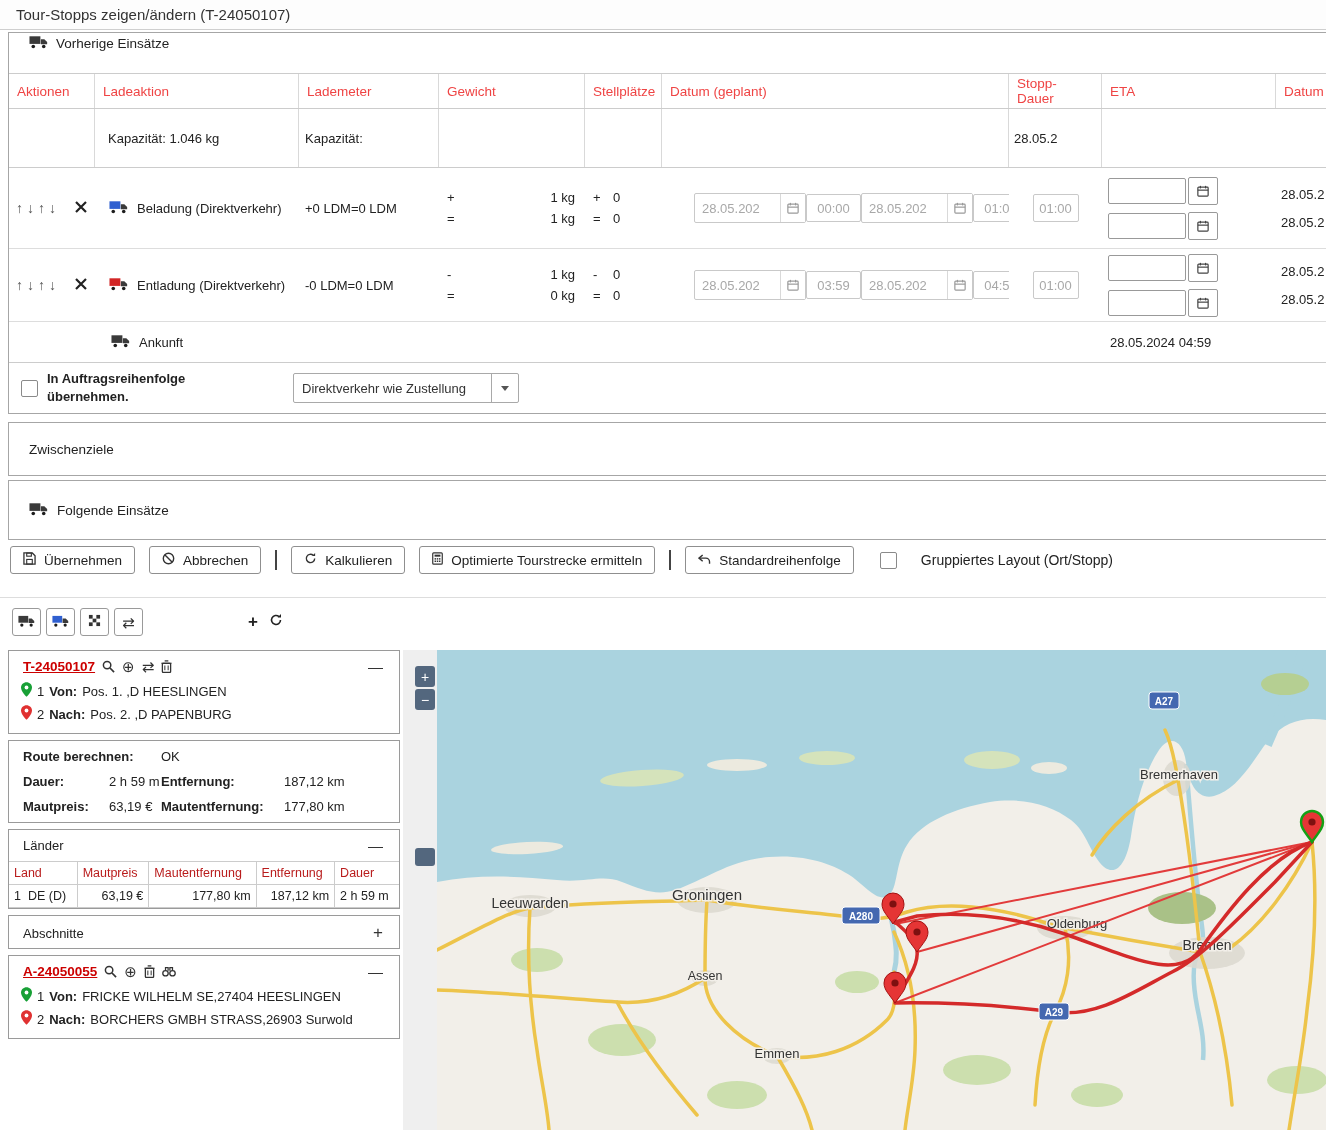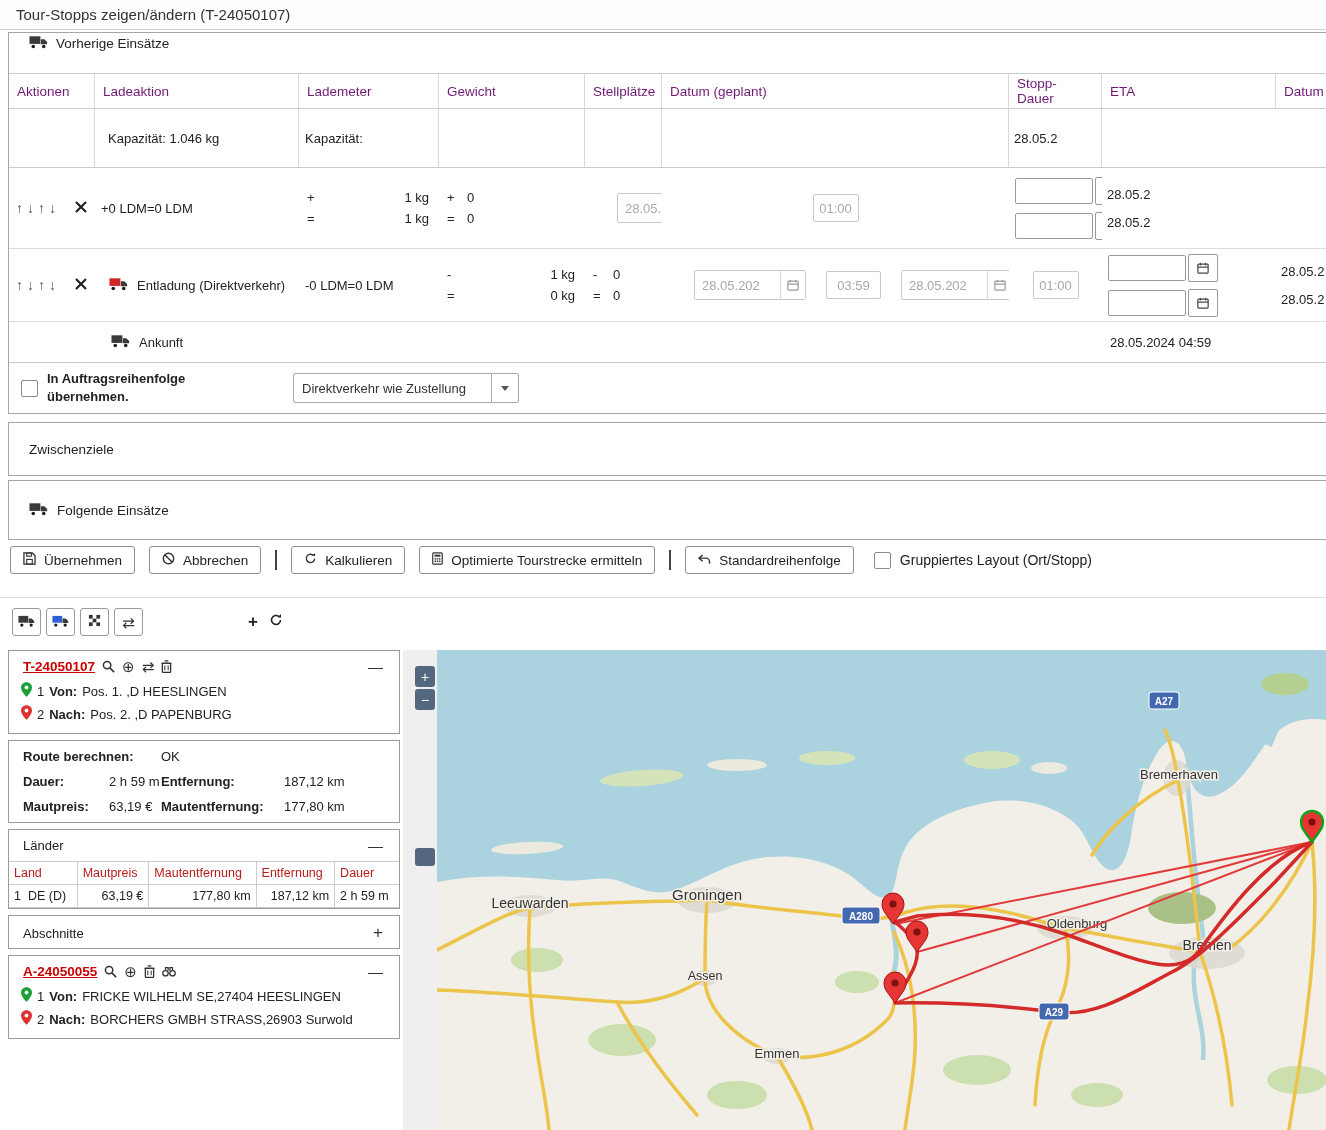--- a/index.html
+++ b/index.html
@@ -10,39 +10,39 @@
   .titlebar .t{font-size:15px;color:#333;}
   
   .box-top{position:absolute;left:8px;top:32px;width:1330px;border:1px solid #a6a6a6;background:#fff;box-sizing:border-box;}
   .prev-head{height:38px;display:flex;align-items:flex-start;gap:8px;padding:2px 0 0 20px;border-bottom:1px solid #ccc;overflow:hidden;}
   .prev-head .lbl{font-size:13.5px;color:#222;margin-top:1px;}
   
   .trow{display:grid;grid-template-columns:86px 204px 140px 146px 77px 347px 93px 174px 60px;border-bottom:1px solid #ccc;}
   .cell{display:flex;align-items:center;box-sizing:border-box;padding:0 8px;overflow:hidden;}
   .lined>.cell{border-right:1px solid #d9d9d9;}
   .trow.header{height:34px;background:#fff;}
-  .trow.header .cell{font-size:13.5px;color:#701a75;}
+  .trow.header .cell{font-size:13.5px;color:#ef4444;}
   .trow.abfahrt{height:58px;}
   .trow.beladung{height:80px;border-bottom:1px solid #ddd;}
   .trow.entladung{height:72px;border-bottom:1px solid #ddd;}
   .trow.ankunft{height:40px;border-bottom:1px solid #ccc;}
   .arrows{display:flex;gap:2px;align-items:center;}
   .arrowbtn{font-size:14px;color:#555;cursor:pointer;padding:0 1px;background:none;border:none;font-family:inherit;}
   .moveicon{margin-left:auto;}
   .ldk{display:flex;align-items:center;gap:9px;}
   .opgrid{display:grid;grid-template-columns:14px 1fr;row-gap:6px;width:100%;align-items:center;}
   .opgrid .v{text-align:right;}
   .stellgrid{display:grid;grid-template-columns:12px 1fr;row-gap:6px;width:100%;align-items:center;}
   .stellgrid .v{text-align:left;padding-left:8px;}
   
   .dgroup{display:flex;align-items:stretch;height:28px;border:1px solid #c9c9c9;border-radius:2px;background:#fff;}
   .dgroup input{width:74px;border:none;outline:none;padding:0 4px 0 7px;font:inherit;color:#a8a8a8;background:transparent;}
   .dgroup .calbtn{width:24px;border-left:1px solid #d9d9d9;display:flex;align-items:center;justify-content:center;color:#9a9a9a;background:#fff;cursor:pointer;}
   .tinput{width:55px;height:28px;border:1px solid #c9c9c9;border-radius:2px;text-align:center;color:#a8a8a8;font:inherit;box-sizing:border-box;}
-  .plangroup{display:flex;align-items:center;gap:20px;padding-left:24px;}
+  .plangroup{display:flex;align-items:center;gap:0;padding-left:24px;}
   .sdau{width:46px;height:28px;border:1px solid #c9c9c9;border-radius:2px;text-align:center;color:#a8a8a8;font:inherit;box-sizing:border-box;margin:0 auto;}
   .etacell{flex-direction:column;align-items:flex-start;justify-content:center;gap:7px;}
   .etagroup{display:flex;align-items:center;gap:2px;}
   .etagroup input{width:78px;height:26px;border:1px solid #999;border-radius:2px;font:inherit;padding:0 5px;box-sizing:border-box;}
   .etabtn{width:28px;height:26px;border:1px solid #999;border-radius:2px;background:#fff;display:flex;align-items:center;justify-content:center;color:#444;cursor:pointer;}
   .datecol{flex-direction:column;align-items:flex-start;justify-content:center;gap:13px;padding-left:5px;white-space:nowrap;}
   
   .order-row{height:50px;display:flex;align-items:center;padding-left:12px;}
   .cb{width:15px;height:15px;border:1px solid #8a8a8a;border-radius:2px;background:#fff;display:inline-block;flex:none;cursor:pointer;}
   .order-lbl{font-weight:700;width:168px;line-height:1.35;margin-left:9px;}
@@ -50,21 +50,21 @@
   .combo .val{flex:1;display:flex;align-items:center;padding-left:8px;color:#333;}
   .combo .cbtn{width:26px;border-left:1px solid #a9a9a9;display:flex;align-items:center;justify-content:center;}
   .tri{width:0;height:0;border-left:4px solid transparent;border-right:4px solid transparent;border-top:5px solid #555;}
   
   .secbox{position:absolute;left:8px;width:1330px;border:1px solid #a6a6a6;background:#fff;box-sizing:border-box;display:flex;align-items:center;gap:9px;padding-left:20px;}
   .secbox .lbl{font-size:13.5px;color:#222;}
   
   .btnbar{position:absolute;left:10px;top:546px;display:flex;align-items:center;gap:14px;}
   .btn{display:inline-flex;align-items:center;gap:8px;height:28px;padding:0 12px;border:1px solid #8f8f8f;border-radius:3px;background:#fff;font:inherit;font-size:13.5px;color:#222;cursor:pointer;}
   .vsep{width:2px;height:20px;background:#444;}
-  .grp{display:flex;align-items:center;gap:9px;margin-left:6px;font-size:14px;}
+  .grp{display:flex;align-items:center;gap:24px;margin-left:12px;font-size:14px;}
   
   .hdiv{position:absolute;left:0;top:597px;width:1326px;border-top:1px solid #ddd;}
   
   .btoolbar{position:absolute;left:12px;top:608px;display:flex;align-items:center;gap:5px;}
   .tbtn{width:29px;height:28px;border:1px solid #9a9a9a;border-radius:3px;background:#fff;display:flex;align-items:center;justify-content:center;cursor:pointer;}
   .plainbtn{border:none;background:none;font-size:17px;color:#222;cursor:pointer;padding:0 3px;font-family:inherit;}
   
   .panel{position:absolute;left:8px;top:650px;width:392px;}
   .card{border:1px solid #9a9a9a;background:#fff;margin-bottom:6px;box-sizing:border-box;}
   .card-head{display:flex;align-items:center;gap:7px;padding:7px 10px 5px 14px;}
@@ -146,20 +146,31 @@
         <button class="arrowbtn">↓</button>
         <button class="arrowbtn">↑</button>
         <button class="arrowbtn">↓</button>
       </span>
       <span class="moveicon">
         <svg width="12" height="12" viewBox="0 0 12 12">
             <path d="M1 1l10 10M11 1 1 11" stroke="#222" stroke-width="2.2"></path>
           </svg>
       </span>
     </div>
+    <div class="cell ldk" style="padding-left:14px;">
+      <span>
+        <svg class="truck blue" width="19" height="14" viewBox="0 0 20 14">
+            <rect class="cargo" x="0.5" y="1" width="11.5" height="8"></rect>
+            <path class="cab" d="M12.5 4h3.6l3 3v2.3h-6.6z"></path>
+            <circle class="wh" cx="4.5" cy="11.8" r="1.9"></circle>
+            <circle class="wh" cx="15.5" cy="11.8" r="1.9"></circle>
+          </svg>
+      </span>
+      <span>Beladung (Direktverkehr)</span>
+    </div>
     <div class="cell" style="padding-left:6px;">+0 LDM=0 LDM</div>
     <div class="cell" style="padding-right:10px;">
       <div class="opgrid">
         <span>+</span>
           <span class="v">1 kg</span>
         <span>=</span>
           <span class="v">1 kg</span>
       </div>
     </div>
     <div class="cell">

